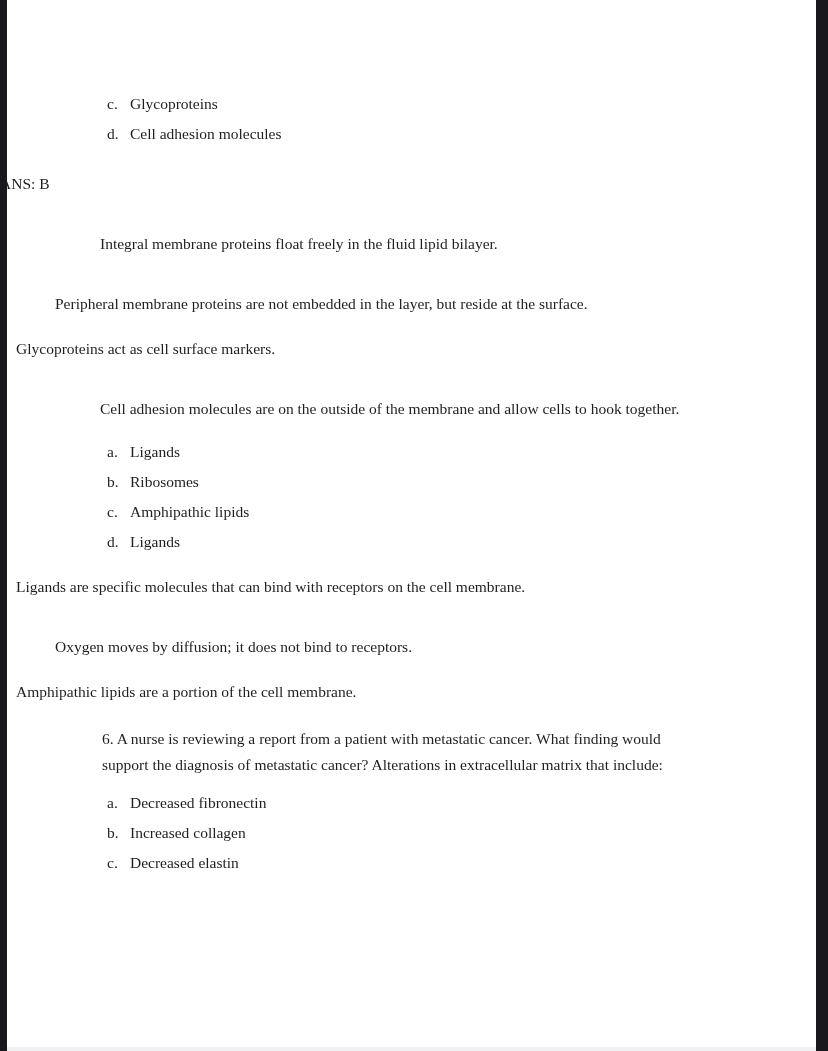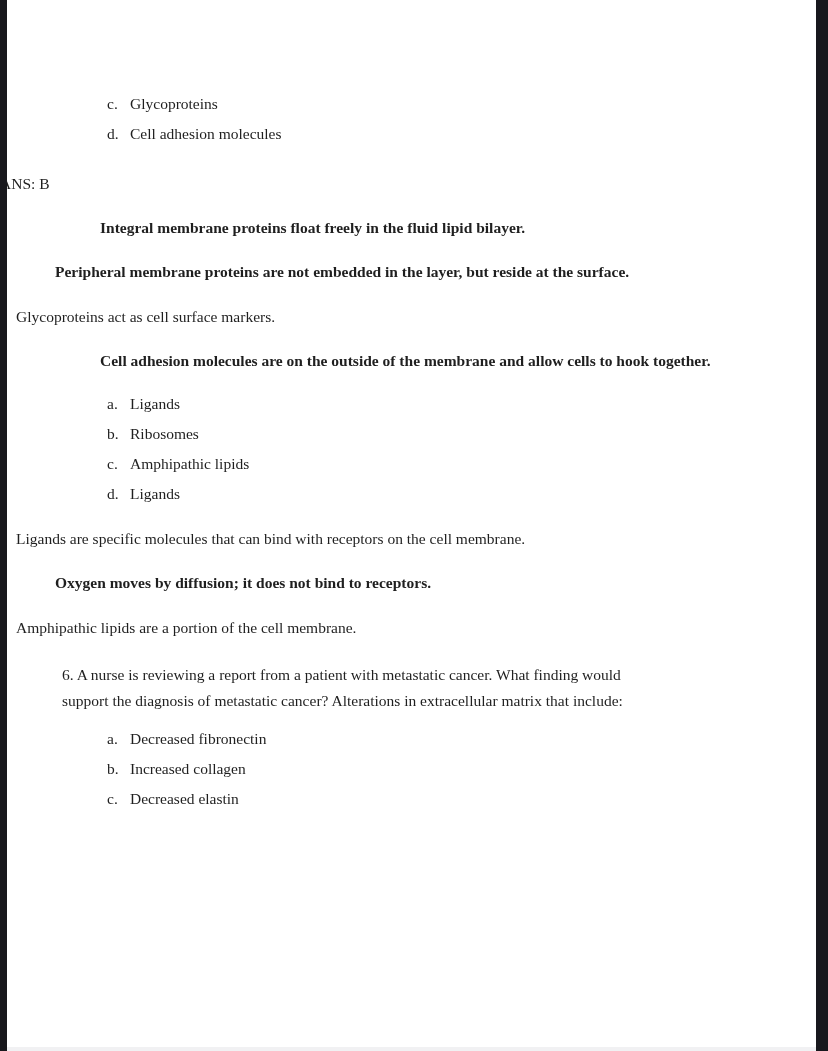--- a/index.html
+++ b/index.html
@@ -58,26 +58,26 @@
   .opt-row.first { margin-top: 0; }
   .opt-letter {
     width: 23px;
     flex: 0 0 23px;
   }
   .ans-line {
     margin-top: 30px;
   }
   .para-indent { margin-left: 100px; }
   .para-flush  { margin-left: 55px; }
-  .mt24 { margin-top: 24px; font-weight: bold; }
+  .mt24 { margin-top: 40px; }
   .mt25 { margin-top: 25px; margin-left: 16px; }
   .mt23 { margin-top: 23px; }
   .mt15 { margin-top: 15px; }
   .question {
-    margin-left: 62px;
+    margin-left: 102px;
     margin-top: 24px;
     max-width: 580px;
     line-height: 26px;
     white-space: normal;
   }
 </style>
 </head>
 <body>
 
 <div class="viewport">

